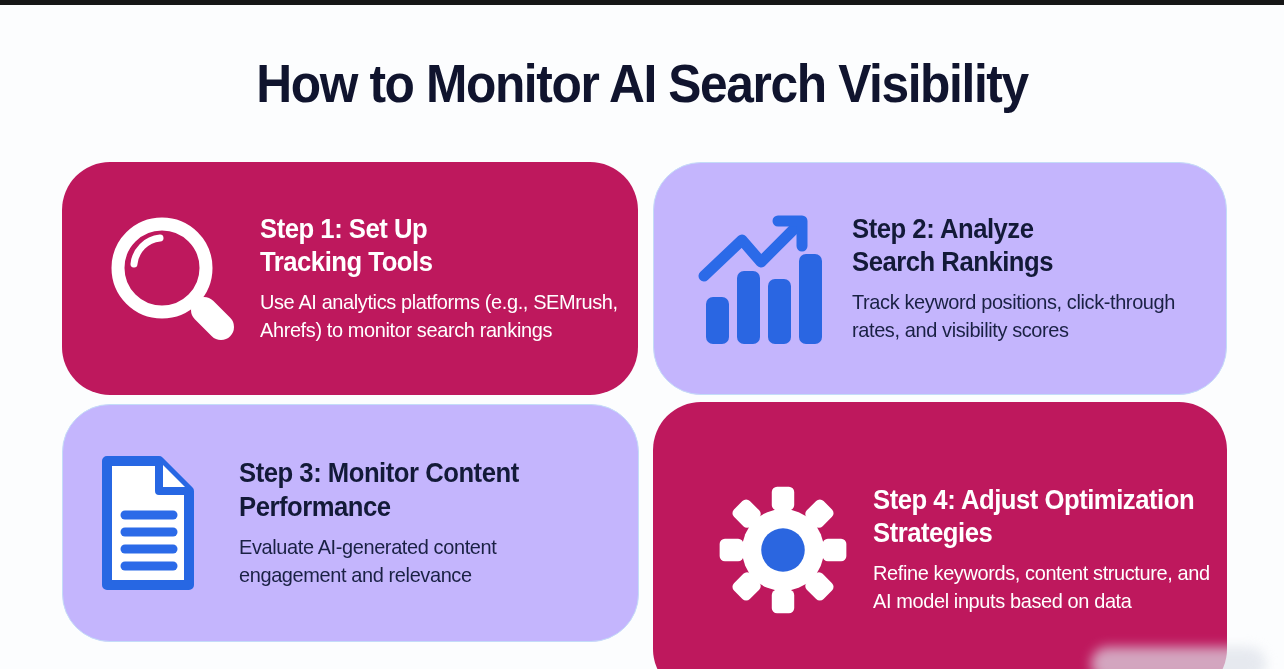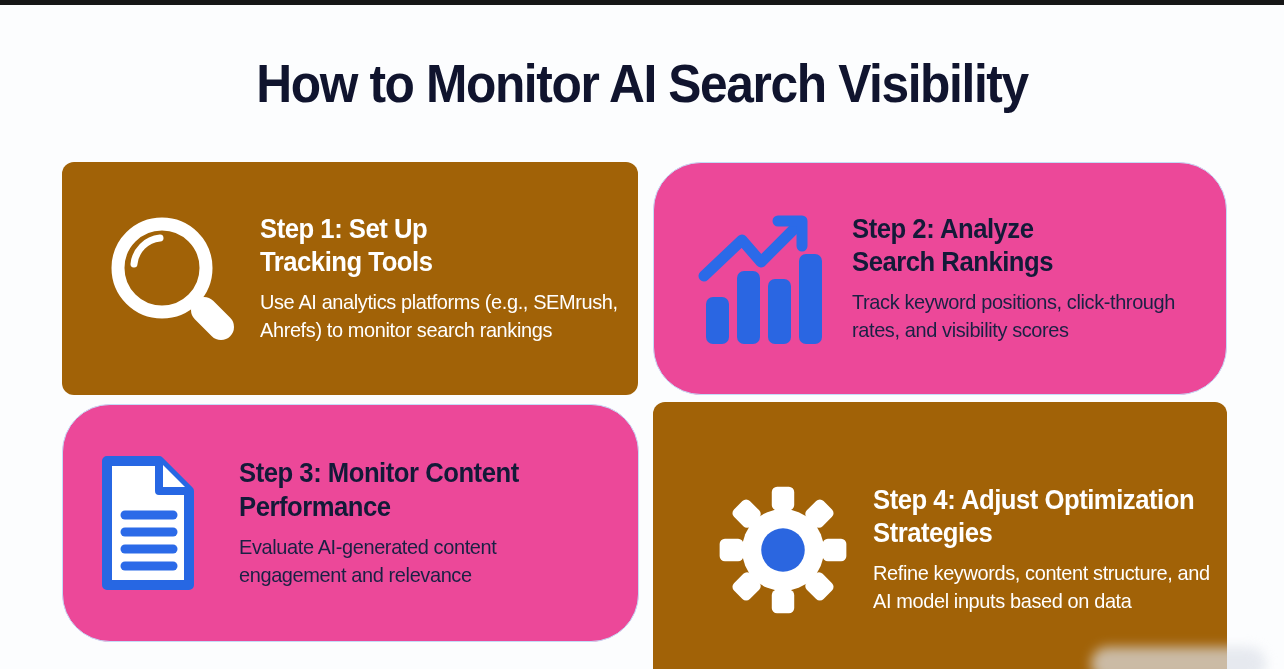--- a/index.html
+++ b/index.html
@@ -32,23 +32,23 @@
   }
   .card {
     position: absolute;
     border-radius: 48px;
     display: flex;
     align-items: center;
     box-sizing: border-box;
     padding-left: 34px;
     overflow: hidden;
   }
-  .card.blue { background: #a16207; border-radius: 12px; }
+  .card.blue { background: #be185d; }
   .card.white {
-    background: #ec4899;
+    background: #c4b5fd;
     border: 1.5px solid #c4dcf8;
   }
   .icon-wrap {
     flex: 0 0 auto;
     width: 148px;
     display: flex;
     align-items: center;
     justify-content: center;
   }
   .card-text {

